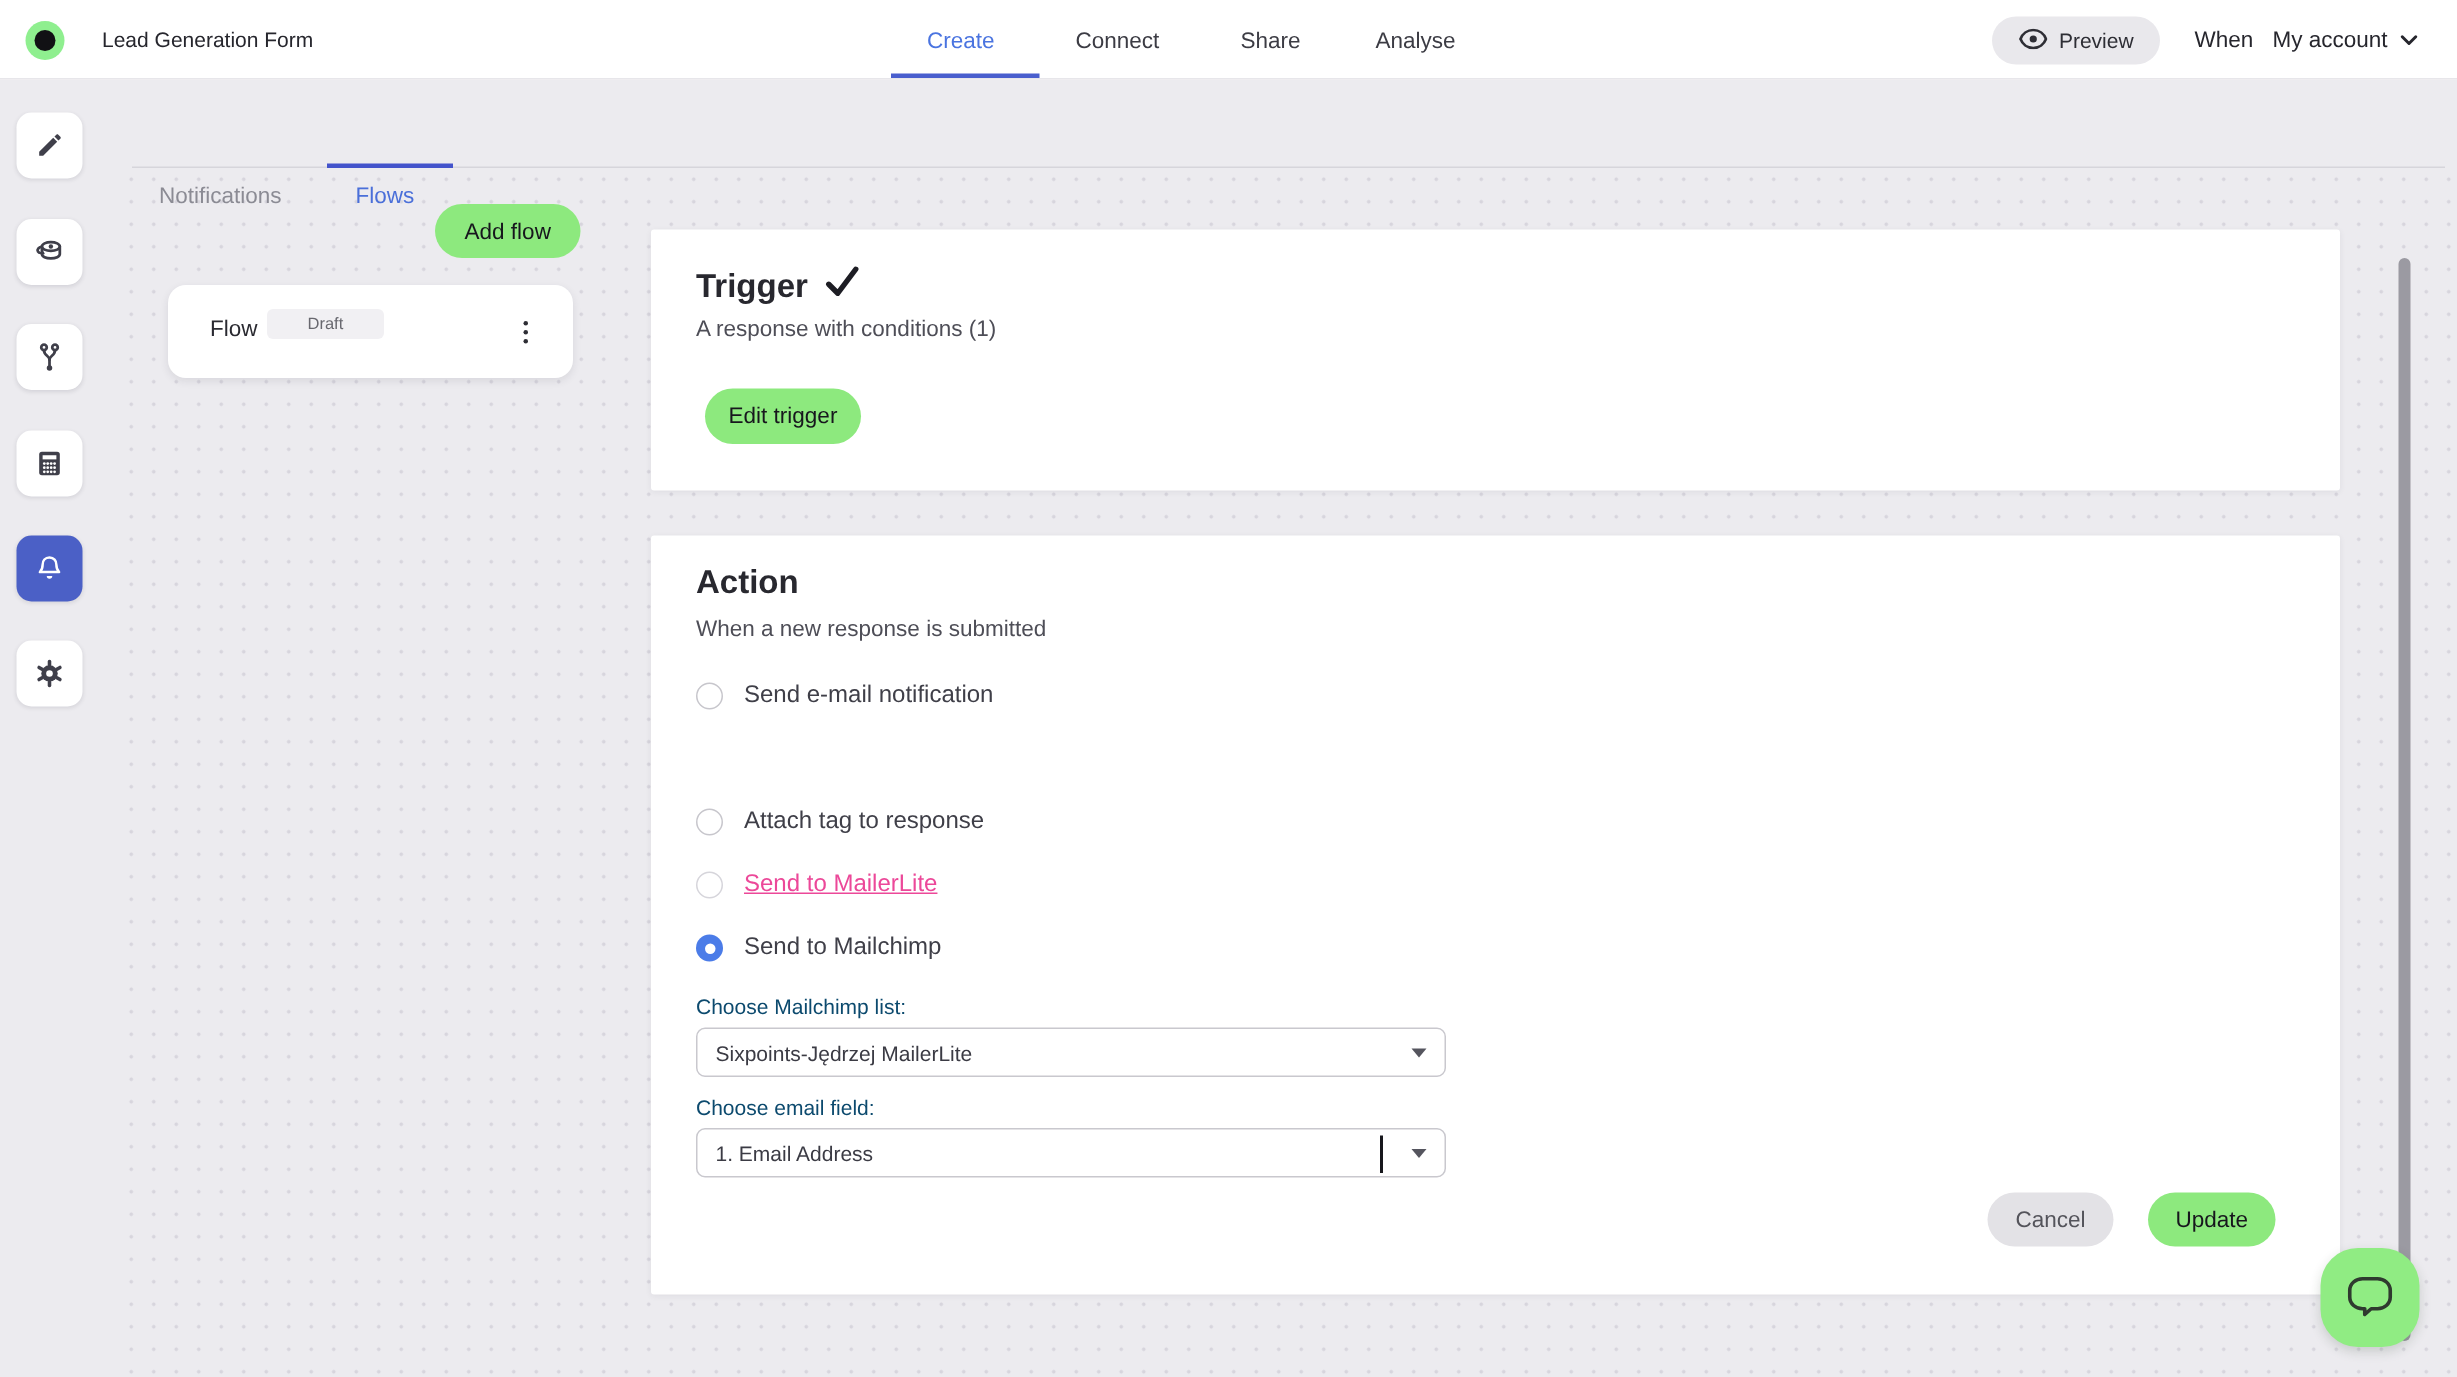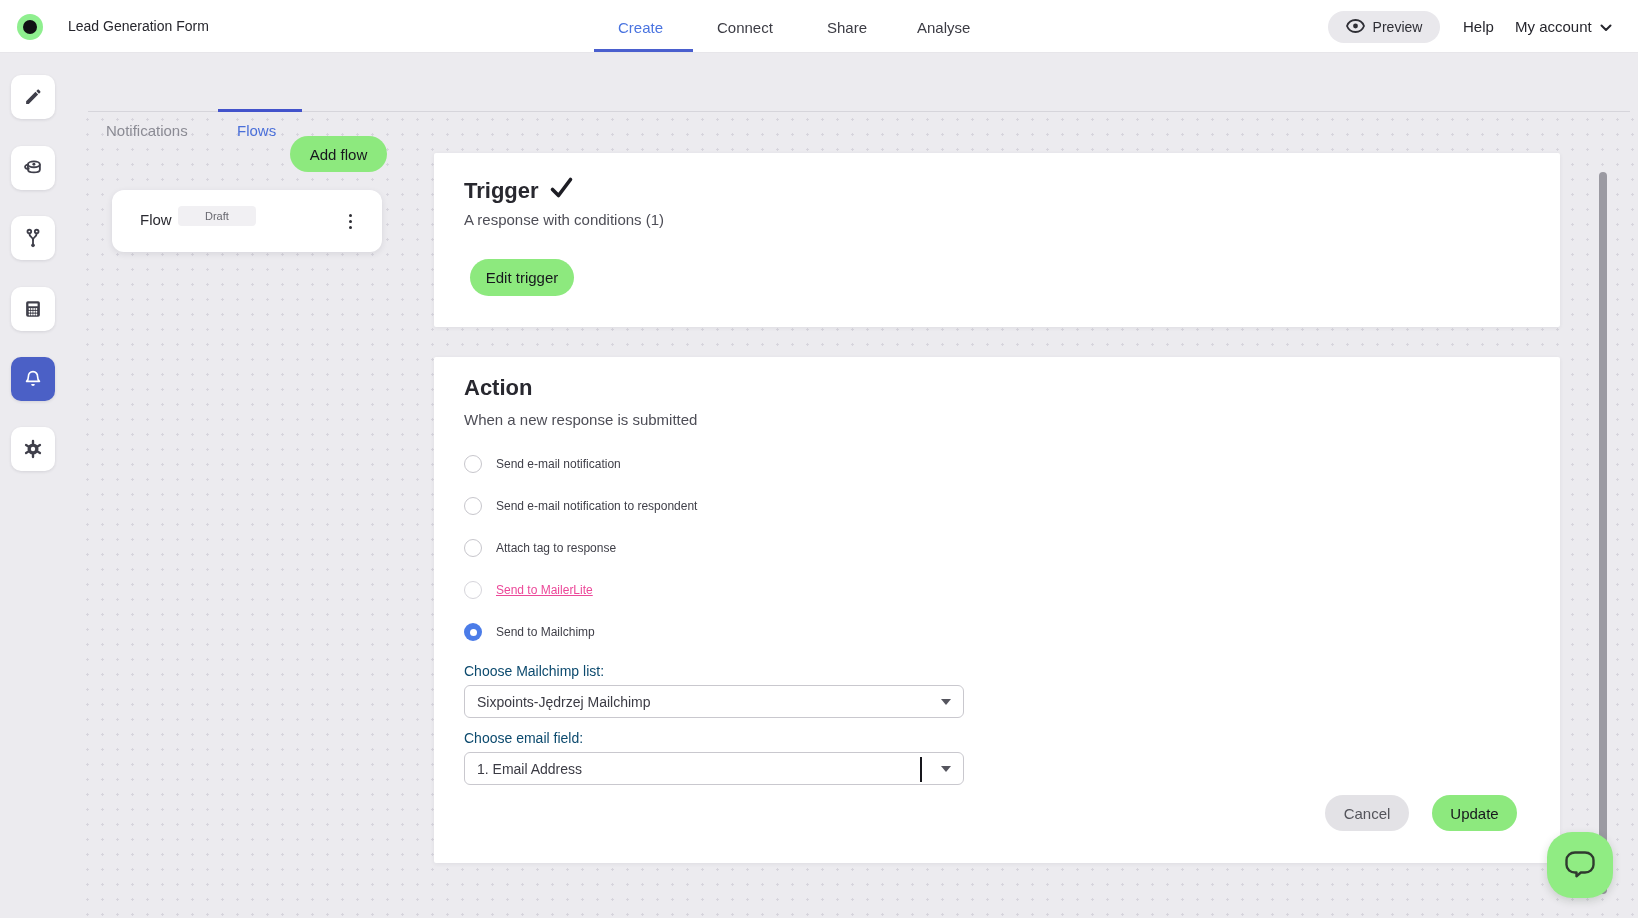--- a/index.html
+++ b/index.html
@@ -57,21 +57,21 @@
   .panel .sub { position:absolute; left:30px; font-size:15px; color:#4e4e57; }
 
   .edit-trigger { position:absolute; left:36px; top:106px; width:104px; height:37px; }
 
   
   .radio-row { position:absolute; left:30px; display:flex; align-items:center; gap:14px; height:22px; }
   .radio { width:18px; height:18px; border-radius:50%; border:1.5px solid #c7c6cc; background:#fff; position:relative; flex:none; }
   .radio.disabled { border-color:#d6d5db; }
   .radio.selected { border:none; background:#4b7ce8; }
   .radio.selected::after { content:""; position:absolute; left:5.5px; top:5.5px; width:7px; height:7px; border-radius:50%; background:#fff; }
-  .radio-label { font-size:12px; color:#3f3f48; }
+  .radio-label { font-size:16px; color:#3f3f48; }
   .radio-label.muted { color:#ec4899;text-decoration:underline; }
 
   
   .field-label { position:absolute; left:30px; font-size:14px; color:#0c4a6e; }
   .select { position:absolute; left:30px; width:500px; height:33px; background:#fff; border:1px solid #c9c8ce; border-radius:6px; display:flex; align-items:center; padding:0 12px; font-size:14px; color:#3b3b44; }
   .select .caret { position:absolute; right:12px; width:0; height:0; border-left:5px solid transparent; border-right:5px solid transparent; border-top:6px solid #55555e; }
   .text-cursor { position:absolute; left:455px; top:4px; width:2px; height:25px; background:#17171c; }
 
   .cancel-btn { position:absolute; left:891px; top:438px; width:84px; height:36px; border-radius:18px; }
   .update-btn { position:absolute; left:998px; top:438px; width:85px; height:36px; border-radius:18px; }
@@ -99,21 +99,21 @@
 
     <div class="preview-btn">
       <span>
         <svg width="19" height="14" viewBox="0 0 19 14">
             <path d="M9.5 1C5.5 1 2.3 3.6 1 7c1.3 3.4 4.5 6 8.5 6s7.2-2.6 8.5-6c-1.3-3.4-4.5-6-8.5-6z" fill="none" stroke="#2e2e35" stroke-width="1.8"></path>
             <circle cx="9.5" cy="7" r="2.4" fill="#2e2e35"></circle>
           </svg>
       </span>
       <span>Preview</span>
     </div>
-    <span class="help-link">Help</span>
+    <span class="help-link">When</span>
     <div class="account">
       <span>My account</span>
       <span>
         <svg width="12" height="8" viewBox="0 0 12 8">
             <path d="M1.5 1.5l4.5 4.5 4.5-4.5" fill="none" stroke="#26262d" stroke-width="2" stroke-linecap="round" stroke-linejoin="round"></path>
           </svg>
       </span>
     </div>
   </header>
 
@@ -229,40 +229,36 @@
   <section class="panel panel-action">
     <h2 style="top:18px">
         <span>Action</span>
       </h2>
     <div class="sub" style="top:54px">When a new response is submitted</div>
 
     <div class="radio-row" style="top:96px">
       <span class="radio"></span>
       <span class="radio-label">Send e-mail notification</span>
     </div>
-    <div class="radio-row" style="top:138px">
-      <span class="radio"></span>
-      <span class="radio-label">Send e-mail notification to respondent</span>
-    </div>
     <div class="radio-row" style="top:180px">
       <span class="radio"></span>
       <span class="radio-label">Attach tag to response</span>
     </div>
     <div class="radio-row" style="top:222px">
       <span class="radio disabled"></span>
       <span class="radio-label muted">Send to MailerLite</span>
     </div>
     <div class="radio-row" style="top:264px">
       <span class="radio selected"></span>
       <span class="radio-label">Send to Mailchimp</span>
     </div>
 
     <div class="field-label" style="top:306px">Choose Mailchimp list:</div>
     <div class="select" style="top:328px">
-      <span>Sixpoints-Jędrzej Mailchimp</span>
+      <span>Sixpoints-Jędrzej MailerLite</span>
       <span class="caret"></span>
     </div>
 
     <div class="field-label" style="top:373px">Choose email field:</div>
     <div class="select" style="top:395px">
       <span>1. Email Address</span>
       <span class="text-cursor"></span>
       <span class="caret"></span>
     </div>
 

